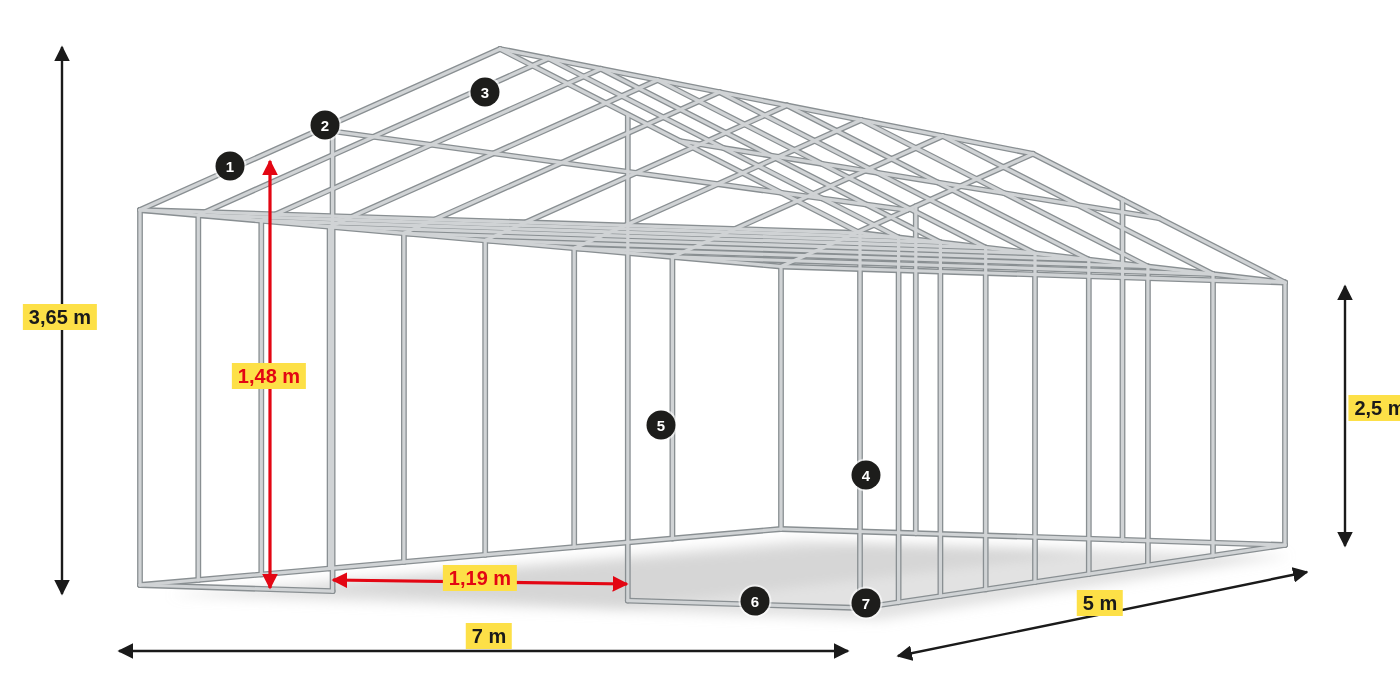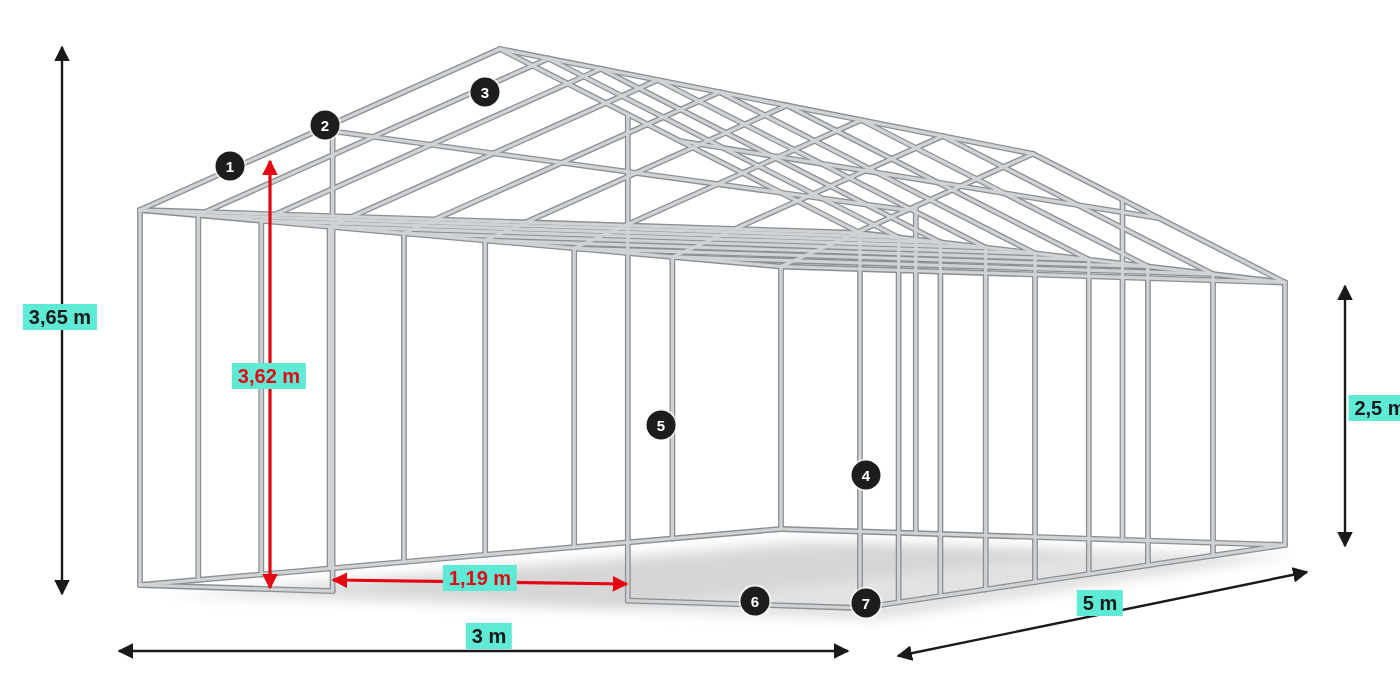--- a/index.html
+++ b/index.html
@@ -15,21 +15,21 @@
   
   .dim-line{fill:none;}
   .dim-line.black{stroke:var(--dimension-black,#1a1a1a);stroke-width:2.4;}
   .dim-line.red{stroke:var(--dimension-red,#e30613);stroke-width:3.2;}
   #scene .ah-black{fill:var(--dimension-black,#1a1a1a);}
   #scene .ah-red{fill:var(--dimension-red,#e30613);}
   .shadow-poly{fill:var(--shadow,#c6c6c6);}
   
   .dim-label{
     position:absolute;transform:translate(-50%,-50%);
-    background:#5eead4;padding:1px 6px;white-space:nowrap;
+    background:#fde047;padding:1px 6px;white-space:nowrap;
     font-weight:700;font-size:20px;line-height:1.2;
     color:var(--dimension-black,#1a1a1a);
   }
   .dim-label.red{color:var(--dimension-red,#e30613);}
   
   .marker-badge{
     position:absolute;transform:translate(-50%,-50%);
     width:29px;height:29px;border-radius:50%;
     background:var(--badge-background,#1d1d1b);
     color:var(--badge-text,#ffffff);
@@ -188,24 +188,24 @@
       <line class="dim-line black" x1="62" y1="47" x2="62" y2="594" marker-start="url(#mb)" marker-end="url(#mb)"></line>
       <line class="dim-line black" x1="1345" y1="286" x2="1345" y2="546" marker-start="url(#mb)" marker-end="url(#mb)"></line>
       <line class="dim-line black" x1="119" y1="651" x2="848" y2="651" marker-start="url(#mb)" marker-end="url(#mb)"></line>
       <line class="dim-line black" x1="898" y1="656" x2="1307" y2="572" marker-start="url(#mb)" marker-end="url(#mb)"></line>
       <line class="dim-line red" x1="270" y1="161" x2="270" y2="588" marker-start="url(#mr)" marker-end="url(#mr)"></line>
       <line class="dim-line red" x1="333" y1="580" x2="627" y2="584" marker-start="url(#mr)" marker-end="url(#mr)"></line>
     </g>
   </svg>
 
   <div class="dim-label" style="left:60px;  top:317px">3,65 m</div>
-  <div class="dim-label red" style="left:269px; top:376px">3,62 m</div>
+  <div class="dim-label red" style="left:269px; top:376px">1,48 m</div>
   <div class="dim-label red" style="left:480px; top:578px">1,19 m</div>
   <div class="dim-label" style="left:1380px;top:408px">2,5 m</div>
-  <div class="dim-label" style="left:489px; top:636px">3 m</div>
+  <div class="dim-label" style="left:489px; top:636px">7 m</div>
   <div class="dim-label" style="left:1100px;top:603px">5 m</div>
 
   <div class="marker-badge" style="left:230px;top:166px">1</div>
   <div class="marker-badge" style="left:325px;top:125px">2</div>
   <div class="marker-badge" style="left:485px;top:92px">3</div>
   <div class="marker-badge" style="left:866px;top:475px">4</div>
   <div class="marker-badge" style="left:661px;top:425px">5</div>
   <div class="marker-badge" style="left:755px;top:601px">6</div>
   <div class="marker-badge" style="left:866px;top:603px">7</div>
 

